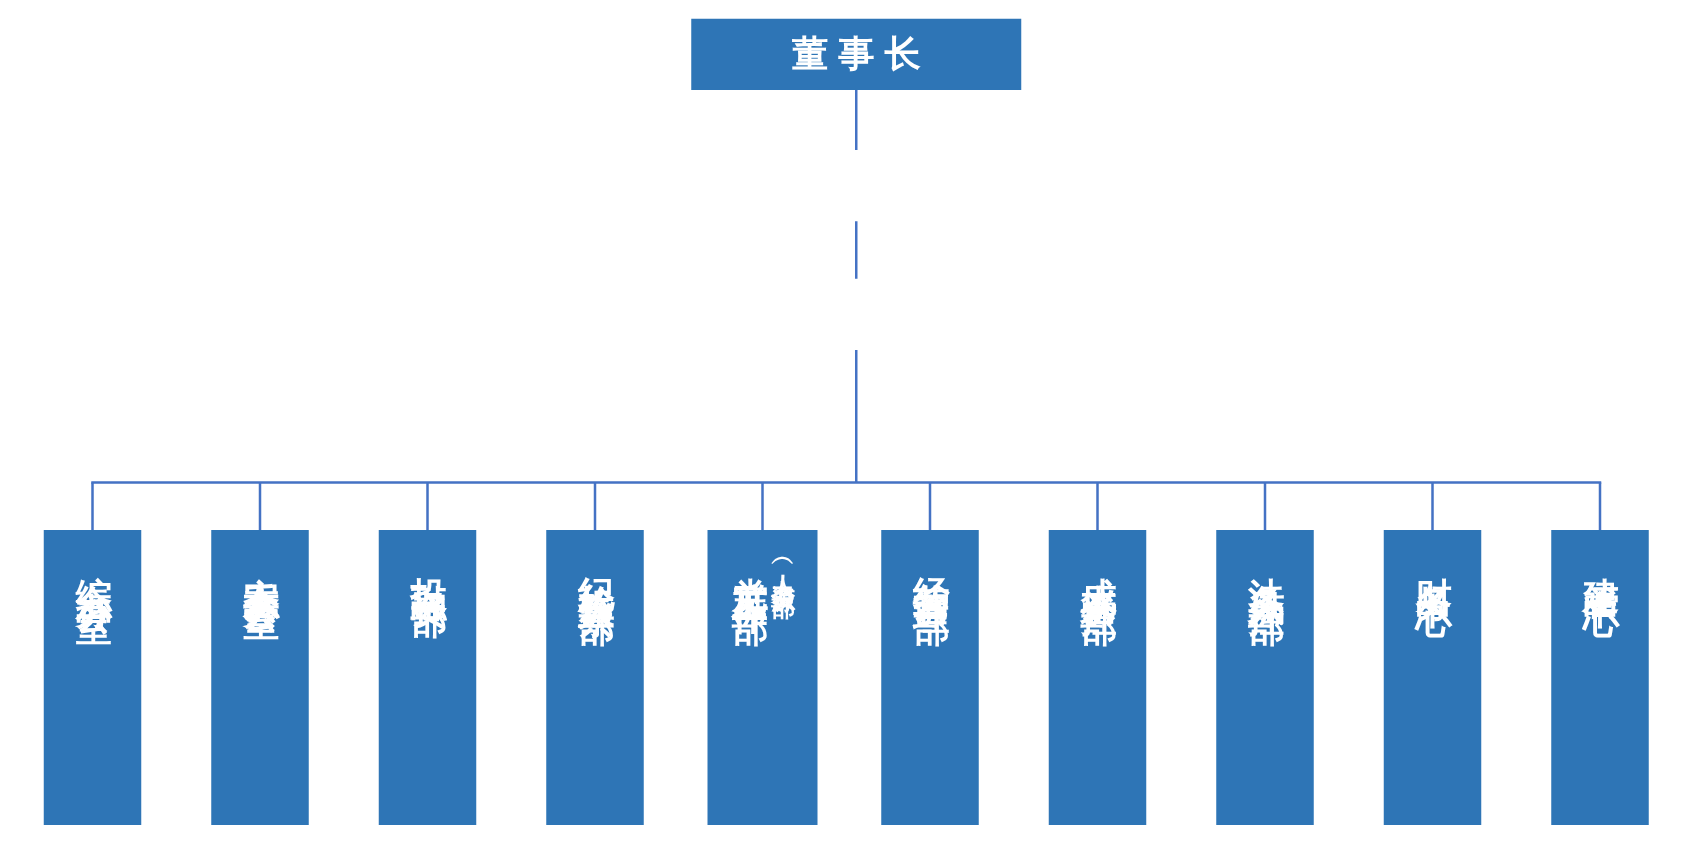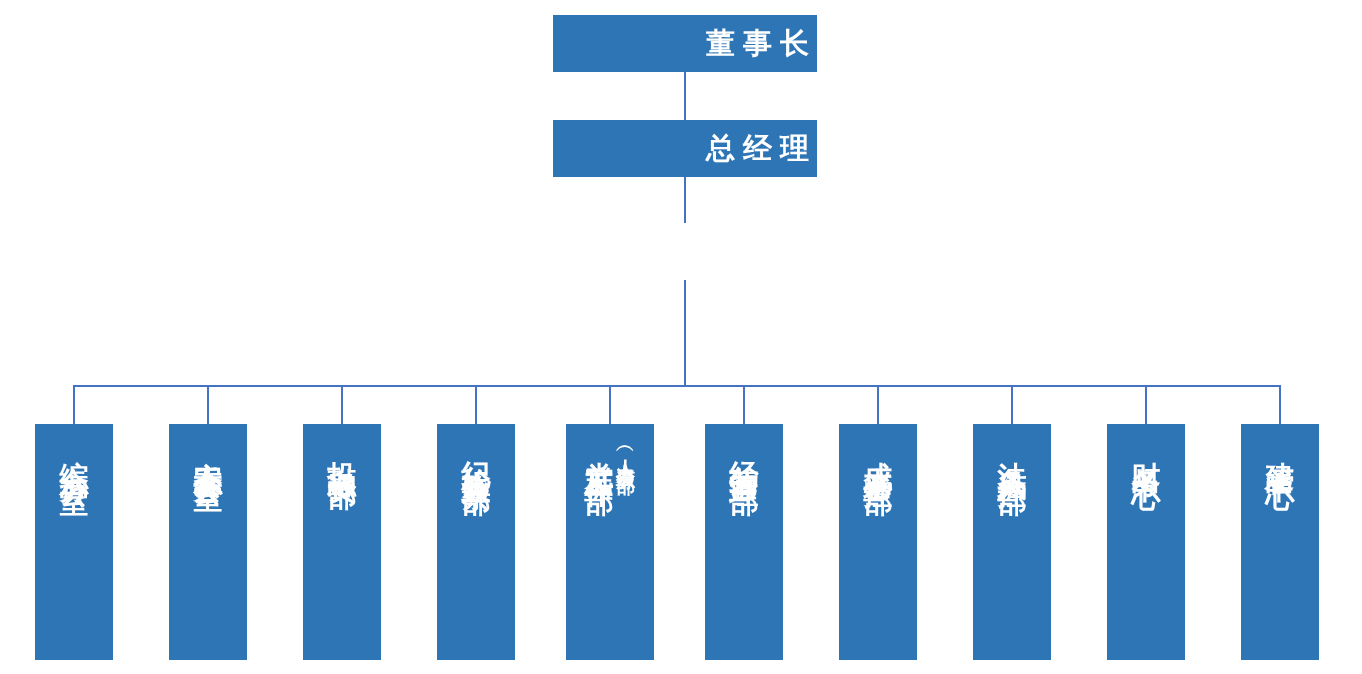--- a/index.html
+++ b/index.html
@@ -20,21 +20,21 @@
   }
   .exec-box {
     position: absolute;
     left: 553px;
     width: 264px;
     height: 57px;
     background: var(--box-fill);
     color: var(--text-color);
     display: flex;
     align-items: center;
-    justify-content: flex-end;
+    justify-content: center;
     font-size: 29px;
     font-weight: 600;
     letter-spacing: 8px;
     text-indent: 8px;
     white-space: nowrap;
   }
   .vline {
     position: absolute;
     width: 2px;
     background: var(--connector);
@@ -77,23 +77,20 @@
   }
 </style>
 </head>
 <body>
 
 <div class="canvas">
 
   <div class="exec-box" style="top:15px">
     <span>董事长</span>
   </div>
-  <div class="exec-box" style="top:120px">
-    <span>总经理</span>
-  </div>
 
   <div class="vline" style="left:684px; top:72px;  height:48px"></div>
   <div class="vline" style="left:684px; top:177px; height:46px"></div>
   <div class="vline" style="left:684px; top:280px; height:106px"></div>
   <div class="hline" style="left:73px;  top:385px; width:1208px"></div>
 
   <div class="vline" style="left:73px;   top:386px; height:39px"></div>
   <div class="vline" style="left:207px;  top:386px; height:39px"></div>
   <div class="vline" style="left:341px;  top:386px; height:39px"></div>
   <div class="vline" style="left:475px;  top:386px; height:39px"></div>

